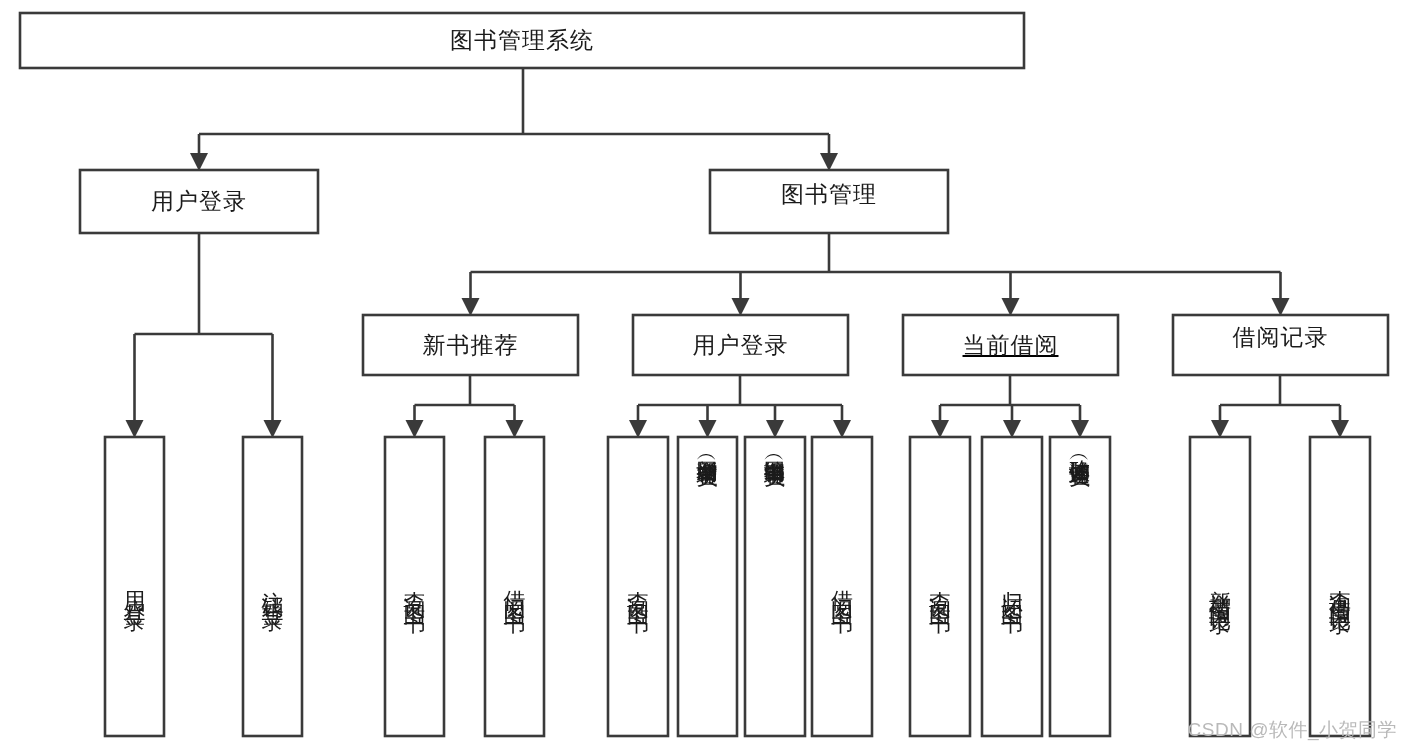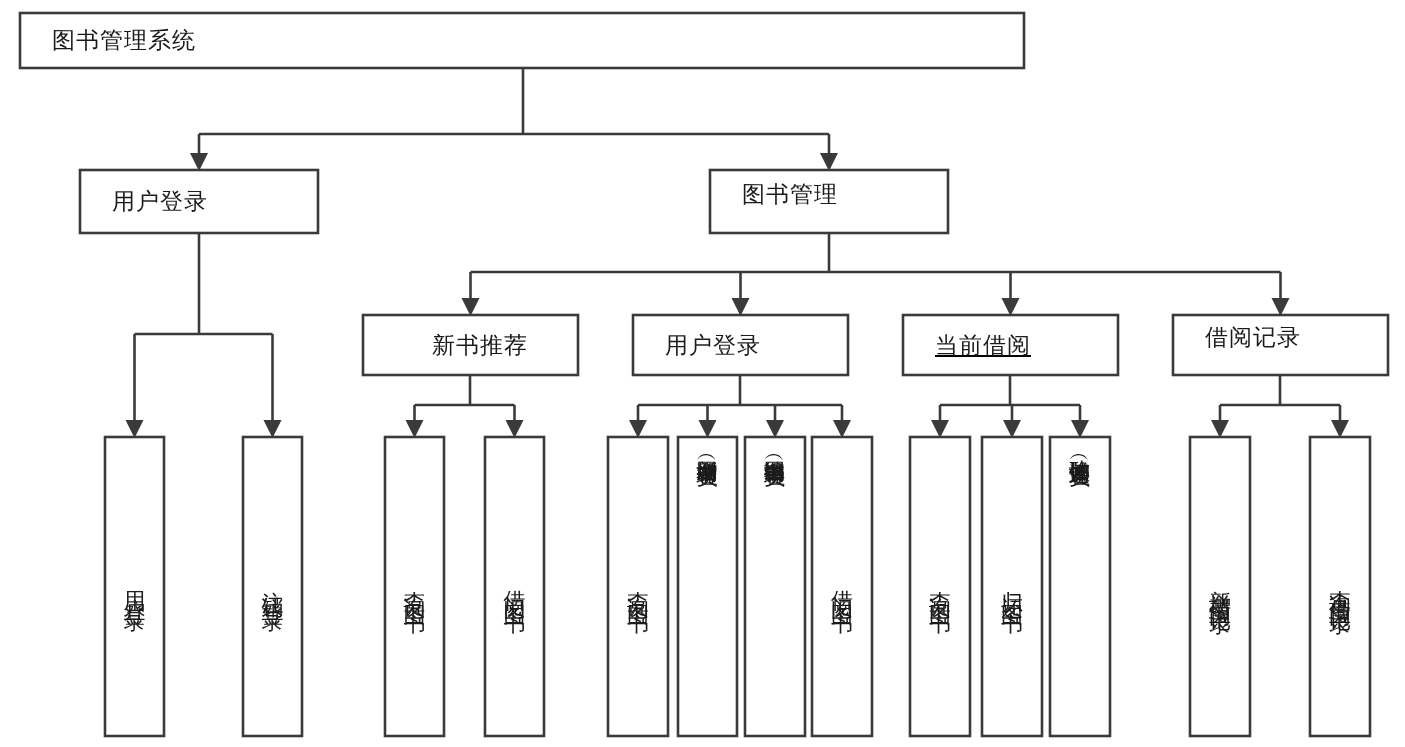--- a/index.html
+++ b/index.html
@@ -19,23 +19,22 @@
   }
   .vlabel-text{
     writing-mode:vertical-rl;
     text-orientation:upright;
     font-family:"Liberation Sans","DejaVu Sans",sans-serif;
     font-size:22px;line-height:1;color:#1b1b1b;
     letter-spacing:5px;
     text-align:center;
   }
   .hlabel-wrap{
-    position:absolute;display:flex;align-items:center;justify-content:flex-start;
+    position:absolute;display:flex;align-items:center;justify-content:center;
     pointer-events:none;
-    padding-left:32px;
   }
   .hlabel-text{
     font-family:"Liberation Sans","DejaVu Sans",sans-serif;
     font-size:23px;color:#1b1b1b;letter-spacing:1px;white-space:nowrap;
   }
   #watermark{
     position:absolute;right:8px;bottom:4px;
     font-family:"Liberation Sans","DejaVu Sans",sans-serif;
     font-size:19px;color:#b9b9b9;letter-spacing:0.5px;white-space:nowrap;
     user-select:none;
@@ -142,21 +141,21 @@
   <div id="labels-layer">
       <div class="hlabel-wrap" style="left: 20px; top: 13px; width: 1004px; height: 55px;">
         <span class="hlabel-text">图书管理系统</span>
       </div>
       <div class="hlabel-wrap" style="left: 80px; top: 170px; width: 238px; height: 63px;">
         <span class="hlabel-text">用户登录</span>
       </div>
       <div class="hlabel-wrap" style="left: 710px; top: 170px; width: 238px; height: 49px;">
         <span class="hlabel-text">图书管理</span>
       </div>
-      <div class="hlabel-wrap" style="left: 363px; top: 315px; width: 215px; height: 60px; margin-left: 37px;">
+      <div class="hlabel-wrap" style="left: 363px; top: 315px; width: 215px; height: 60px;">
         <span class="hlabel-text">新书推荐</span>
       </div>
       <div class="hlabel-wrap" style="left: 633px; top: 315px; width: 215px; height: 60px;">
         <span class="hlabel-text">用户登录</span>
       </div>
       <div class="hlabel-wrap" style="left: 903px; top: 315px; width: 215px; height: 60px; text-decoration: underline;">
         <span class="hlabel-text">当前借阅</span>
       </div>
       <div class="hlabel-wrap" style="left: 1173px; top: 315px; width: 215px; height: 45px;">
         <span class="hlabel-text">借阅记录</span>
@@ -195,13 +194,14 @@
         <span class="vlabel-text" style="letter-spacing: 1px; font-size: 21px;">确认归还（管理员）</span>
       </div>
       <div class="vlabel-wrap" style="left: 1190px; top: 437px; width: 60px; height: 299px;">
         <span class="vlabel-text" style="letter-spacing: 5px; font-size: 22px;">新增借阅记录</span>
       </div>
       <div class="vlabel-wrap" style="left: 1310px; top: 437px; width: 60px; height: 299px;">
         <span class="vlabel-text" style="letter-spacing: 5px; font-size: 22px;">查询借阅记录</span>
       </div>
     </div>
 
+  <div id="watermark">CSDN @软件_小贺同学</div>
 </div>
 
 </body></html>

